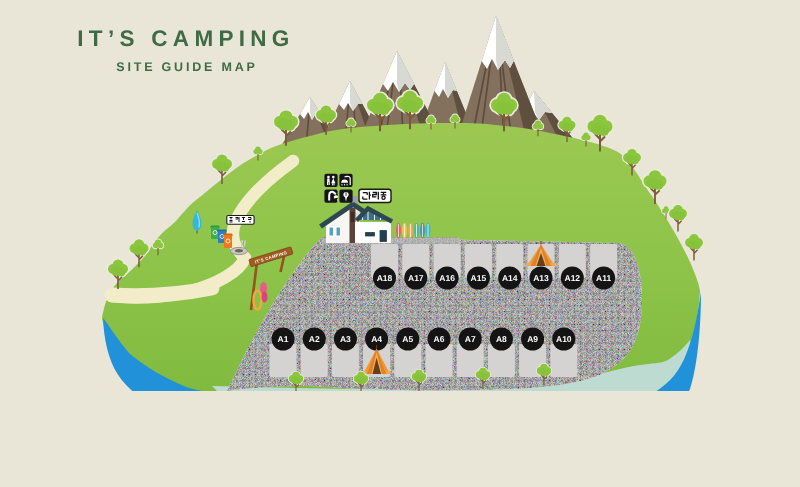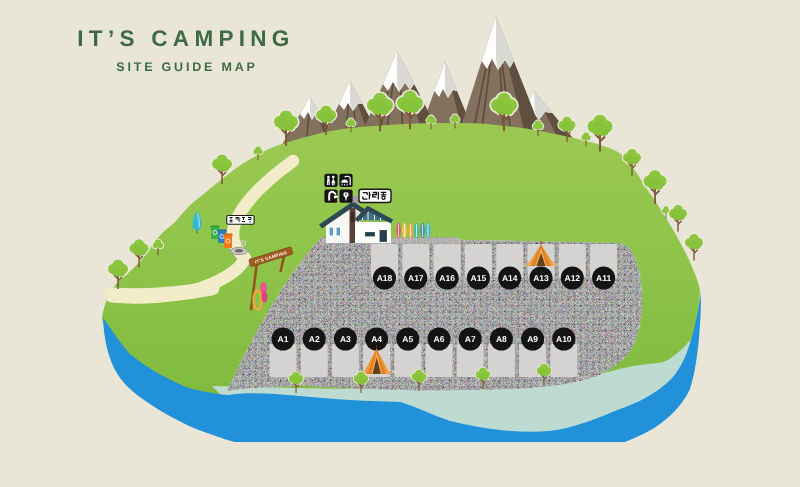--- a/index.html
+++ b/index.html
@@ -1,17 +1,17 @@
 <!DOCTYPE html>
 <html><head>
 <meta charset="utf-8">
 <style>
 html,body{margin:0;padding:0}
 body{width:800px;height:487px;background:#e9e6d8;font-family:"Liberation Sans",sans-serif;overflow:hidden}
-.wrap{position:relative;width:800px;height:442px;overflow:hidden}
+.wrap{position:relative;width:800px;height:391px;overflow:hidden}
 svg{position:absolute;left:0;top:0;display:block}
 text{-webkit-font-smoothing:antialiased;text-rendering:geometricPrecision}
 </style>
 </head>
 <body>
 <div class="wrap">
 <svg width="800" height="487" viewBox="0 0 800 487">
 <defs>
 <filter id="noiseF" x="0" y="0" width="100%" height="100%">
 <feTurbulence type="turbulence" baseFrequency="0.84" numOctaves="2" seed="7"></feTurbulence>

